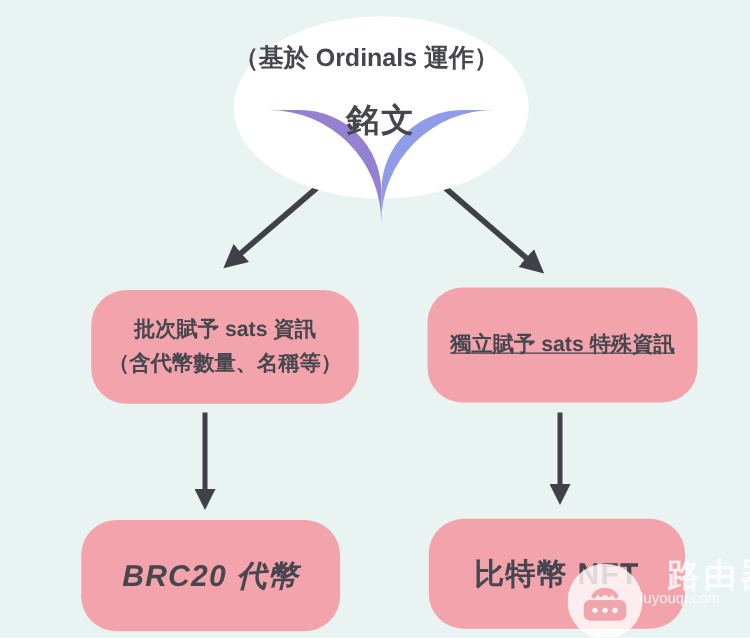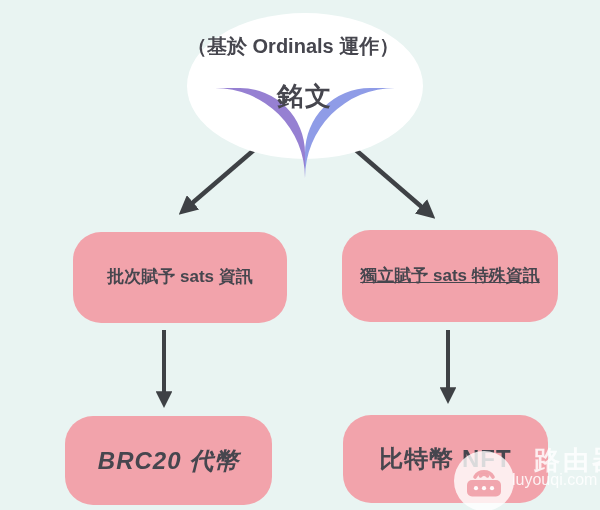--- a/index.html
+++ b/index.html
@@ -36,21 +36,21 @@
   .box-right-branch{left:342px;top:230px;width:216px;height:92px;font-size:17px;line-height:1.55;text-decoration:underline;}
   .box-left-result {left:65px; top:416px;width:207px;height:89px;font-size:24px;letter-spacing:1px;font-style:italic;}
   .box-right-result{left:343px;top:415px;width:205px;height:88px;font-size:24px;letter-spacing:1px;}
   .wm-badge{position:absolute;left:454px;top:451px;width:60px;height:60px;z-index:10;}
   .wm-brand{
     position:absolute;left:510px;top:443px;z-index:10;white-space:nowrap;
     font-size:26px;font-weight:bold;letter-spacing:3px;color:rgba(255,255,255,0.82);margin-left:24px;
   }
   .wm-domain{
     position:absolute;left:512px;top:471px;z-index:10;white-space:nowrap;
-    font-size:16px;color:rgba(255,255,255,0.85);
+    font-size:12px;color:rgba(255,255,255,0.85);
   }
 </style>
 </head>
 <body>
 
 <div class="stage">
 
   <svg class="arrows" width="600" height="510" viewBox="0 0 600 510">
     <defs>
       <marker id="ah" viewBox="0 0 10 10" refX="7" refY="5" markerWidth="4.2" markerHeight="4.2" orient="auto">
@@ -67,20 +67,21 @@
   <div class="root-subtitle">（基於 Ordinals 運作）</div>
   <div class="root-title">銘文</div>
 
   <svg class="ring" width="180" height="90" viewBox="215 88 180 90">
     <path class="ring-left" d="M215,88 A90,90 0 0 1 305,178 L305,153 A65,65 0 0 0 240,88 Z"></path>
     <path class="ring-right" d="M305,178 A90,90 0 0 1 395,88 L370,88 A65,65 0 0 0 305,153 Z"></path>
   </svg>
 
   <div class="pbox box-left-branch">
     <span class="ln">批次賦予 sats 資訊</span>
+    <span class="ln">（含代幣數量、名稱等）</span>
   </div>
   <div class="pbox box-right-branch">
     <span class="ln">獨立賦予 sats 特殊資訊</span>
   </div>
 
   <div class="pbox box-left-result">
     <span class="ln">BRC20 代幣</span>
   </div>
   <div class="pbox box-right-result">
     <span class="ln">比特幣 NFT</span>

